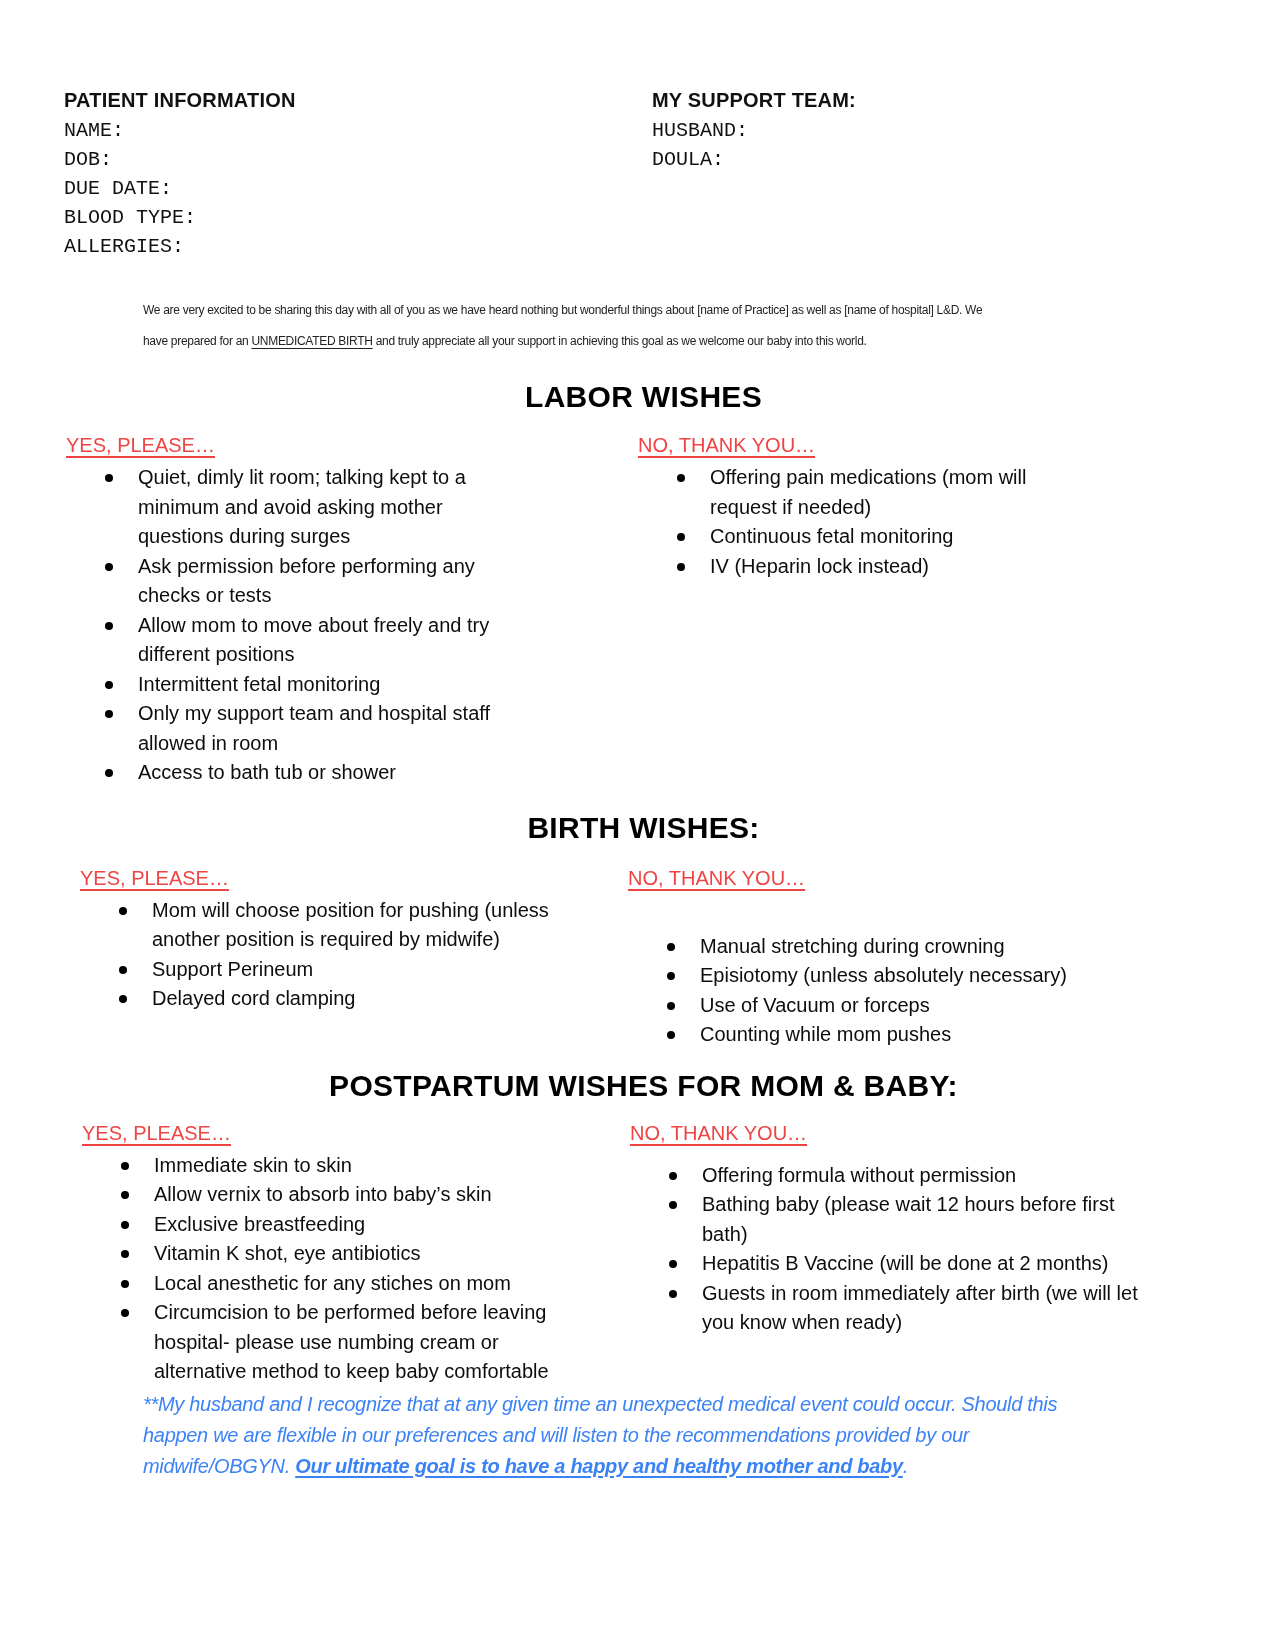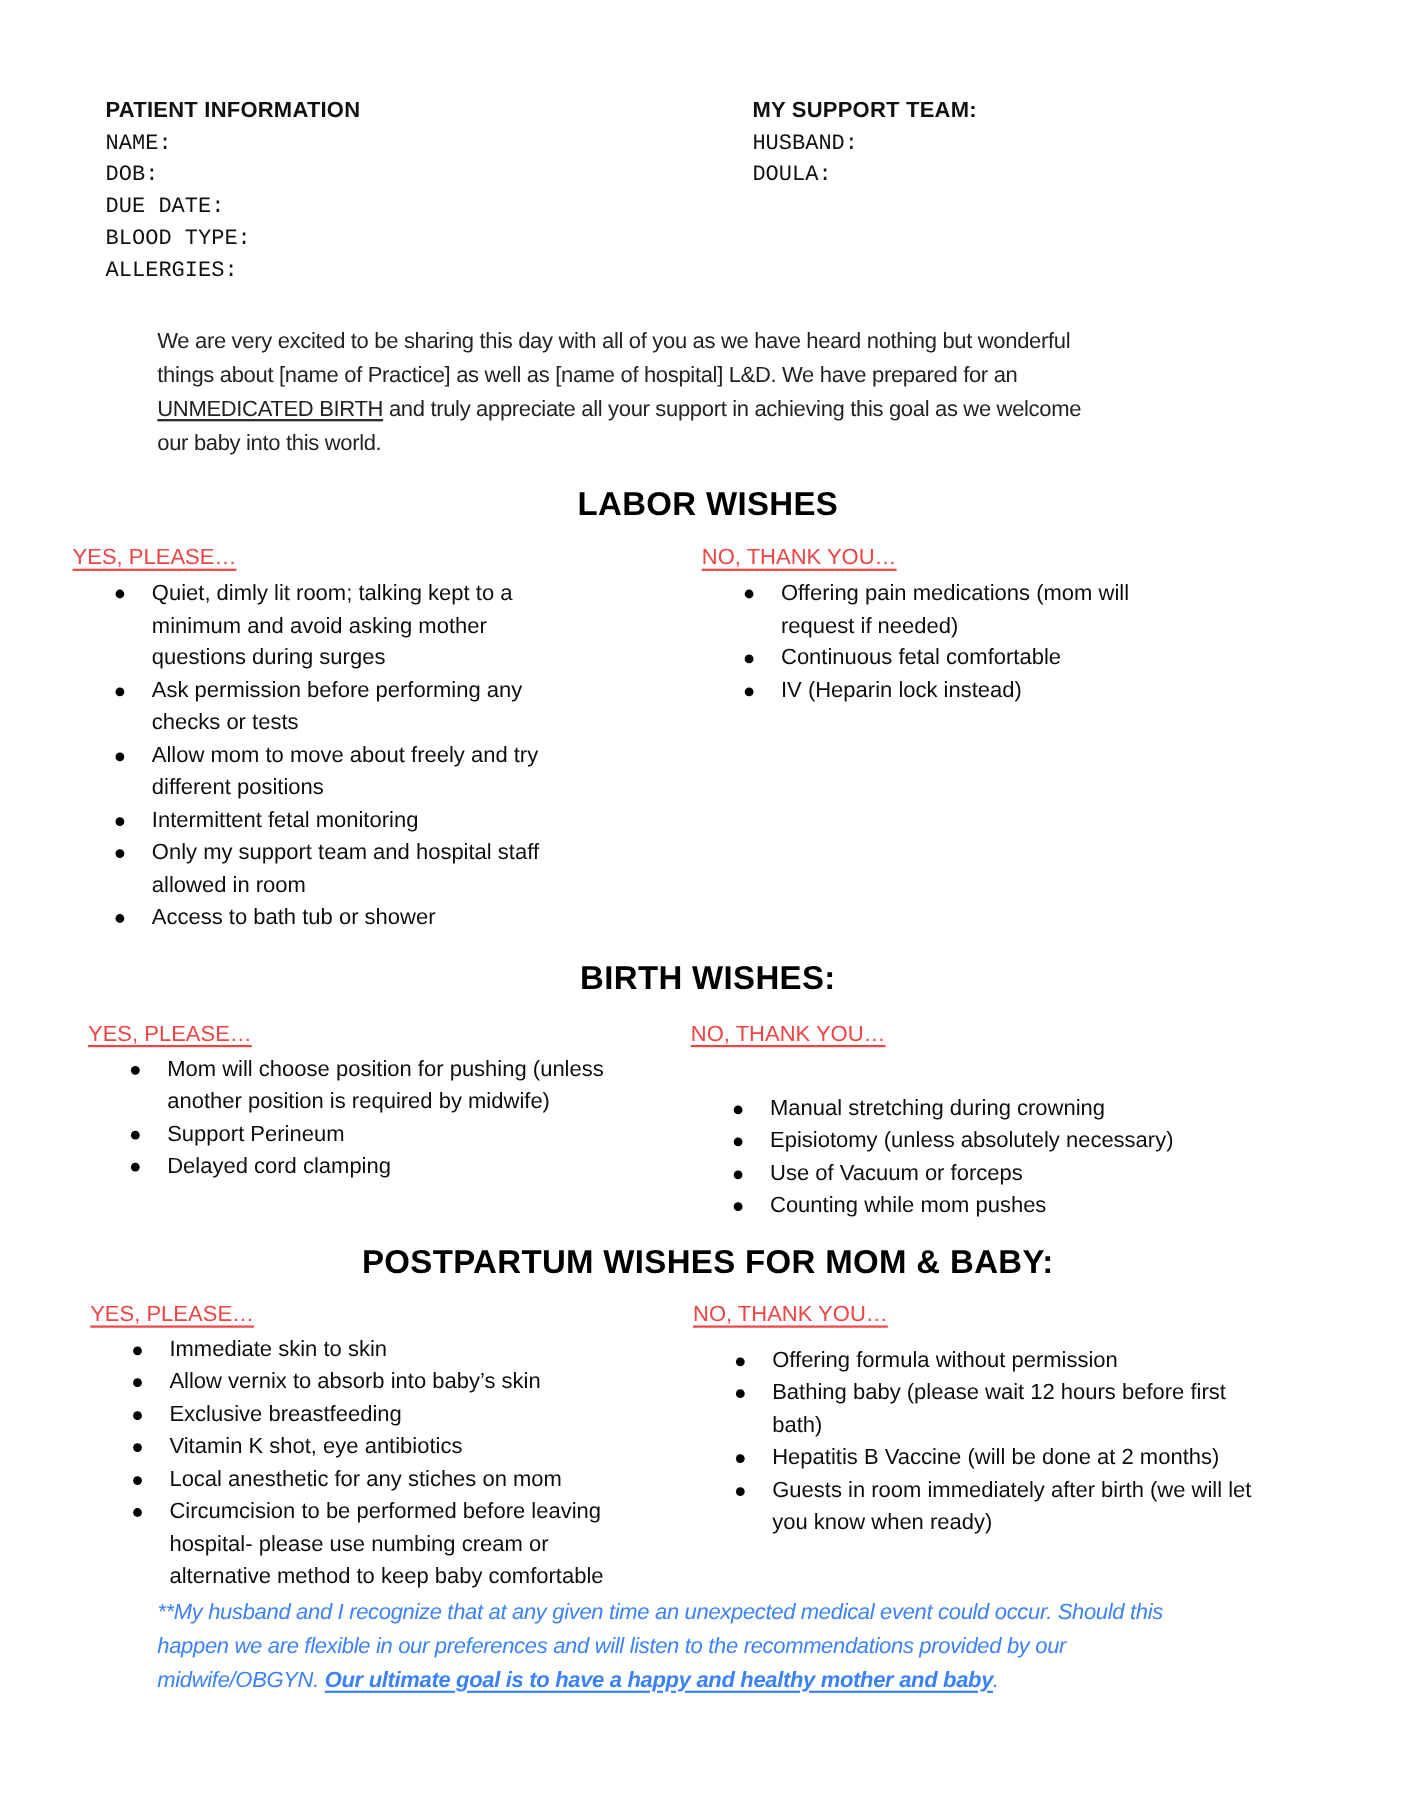--- a/index.html
+++ b/index.html
@@ -4,31 +4,31 @@
 <style>
   * { margin:0; padding:0; box-sizing:border-box; }
   html,body { background:#ffffff; }
   body {
     width:1275px; height:1650px; overflow:hidden; position:relative;
     font-family:"Liberation Sans", sans-serif; color:#111;
   }
   .page { width:1275px; height:1650px; }
 
   
-  .header { display:flex; padding:84px 0 0 96px; }
+  .header { display:flex; padding:84px 0 0 64px; }
   .info-block { font-size:20px; }
   .patient-block { width:588px; }
   .block-title { font-weight:700; font-size:20px; line-height:32px; letter-spacing:0.2px; }
   .field-list { list-style:none;font-family:Liberation Mono, monospace; }
   .field-list li { font-size:20px; line-height:29px; }
 
   
   .intro {
     margin:34px 0 0 143px; width:860px;
-    font-size:20px; line-height:31px; letter-spacing:-0.3px; color:#222;
+    font-size:12px; line-height:31px; letter-spacing:-0.3px; color:#222;
   }
   .intro .u { text-decoration:underline; text-underline-offset:3px; }
 
   
   h2.section-title {
     text-align:center; font-size:30px; line-height:36px; font-weight:700;
     letter-spacing:0.3px; color:#000;padding-left:12px;
   }
   .sec-labor h2 { margin-top:22px; }
   .sec-birth h2 { margin-top:22px; }
@@ -118,21 +118,21 @@
             <li>Intermittent fetal monitoring</li>
             <li>Only my support team and hospital staff allowed in room</li>
             <li>Access to bath tub or shower</li>
           </ul>
       </div>
       <div class="col-no">
         <div class="col-label">NO, THANK YOU…</div>
         <ul class="wish-list">
 
         <li>Offering pain medications (mom will request if needed)</li>
-            <li>Continuous fetal comfortable</li>
+            <li>Continuous fetal monitoring</li>
             <li>IV (Heparin lock instead)</li>
           </ul>
       </div>
     </div>
   </section>
 
   <section class="sec-birth">
     <h2 class="section-title">BIRTH WISHES:</h2>
     <div class="cols">
       <div class="col-yes">

